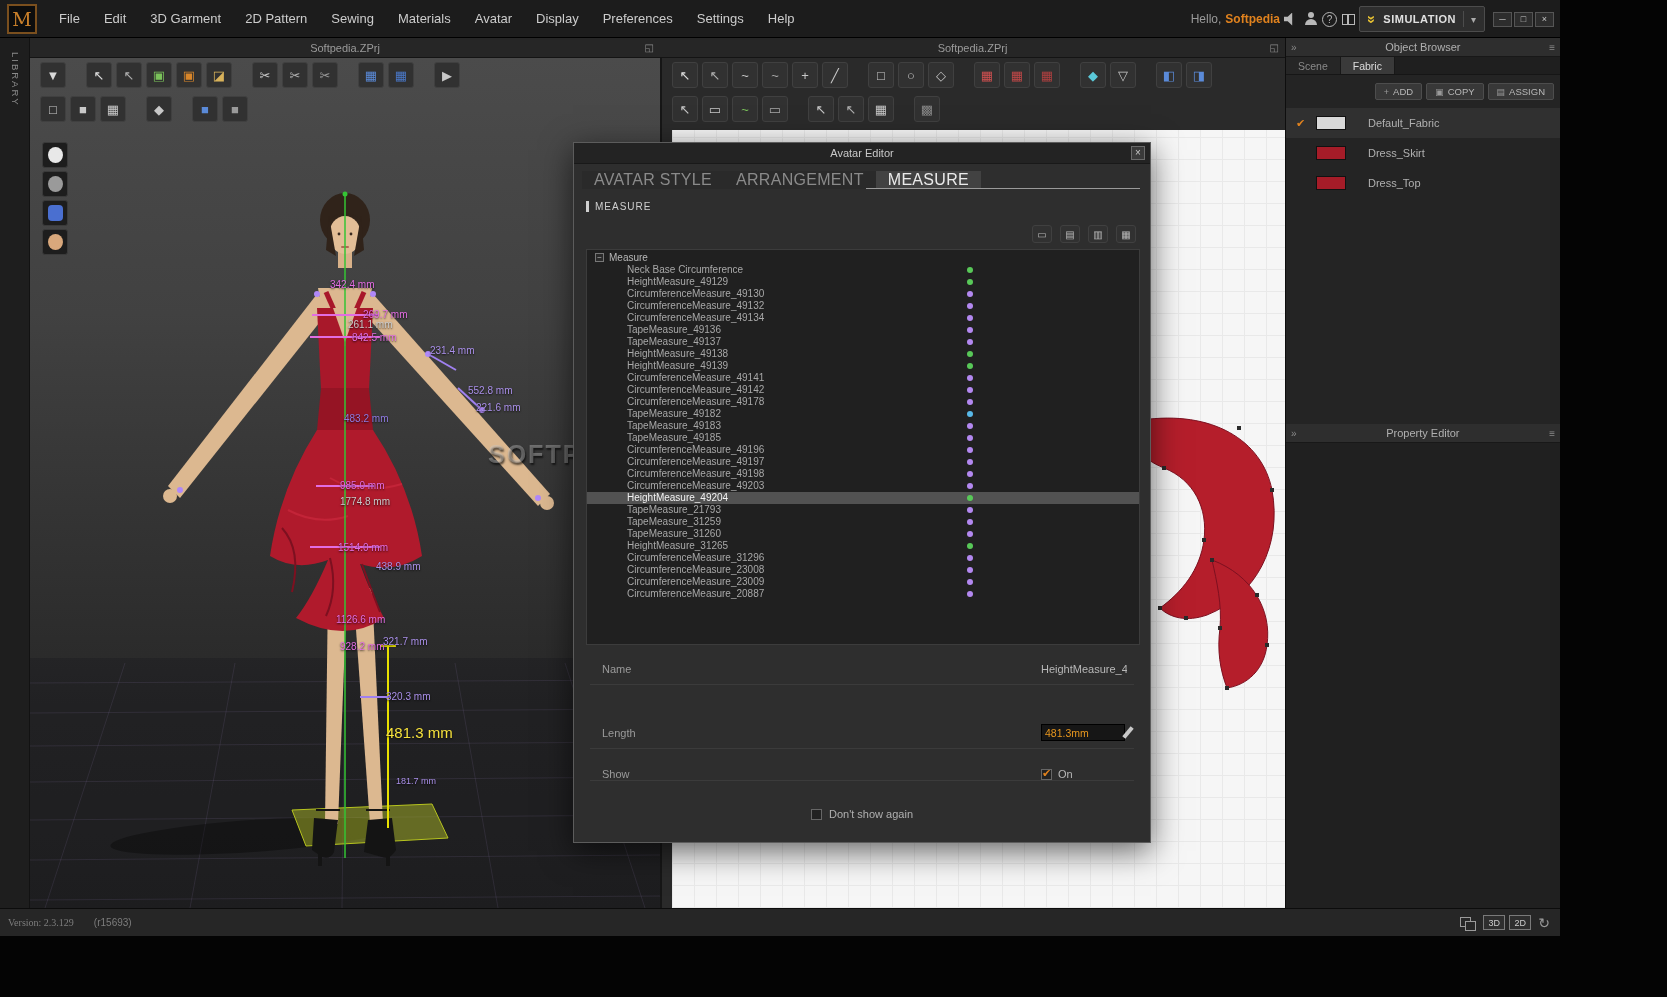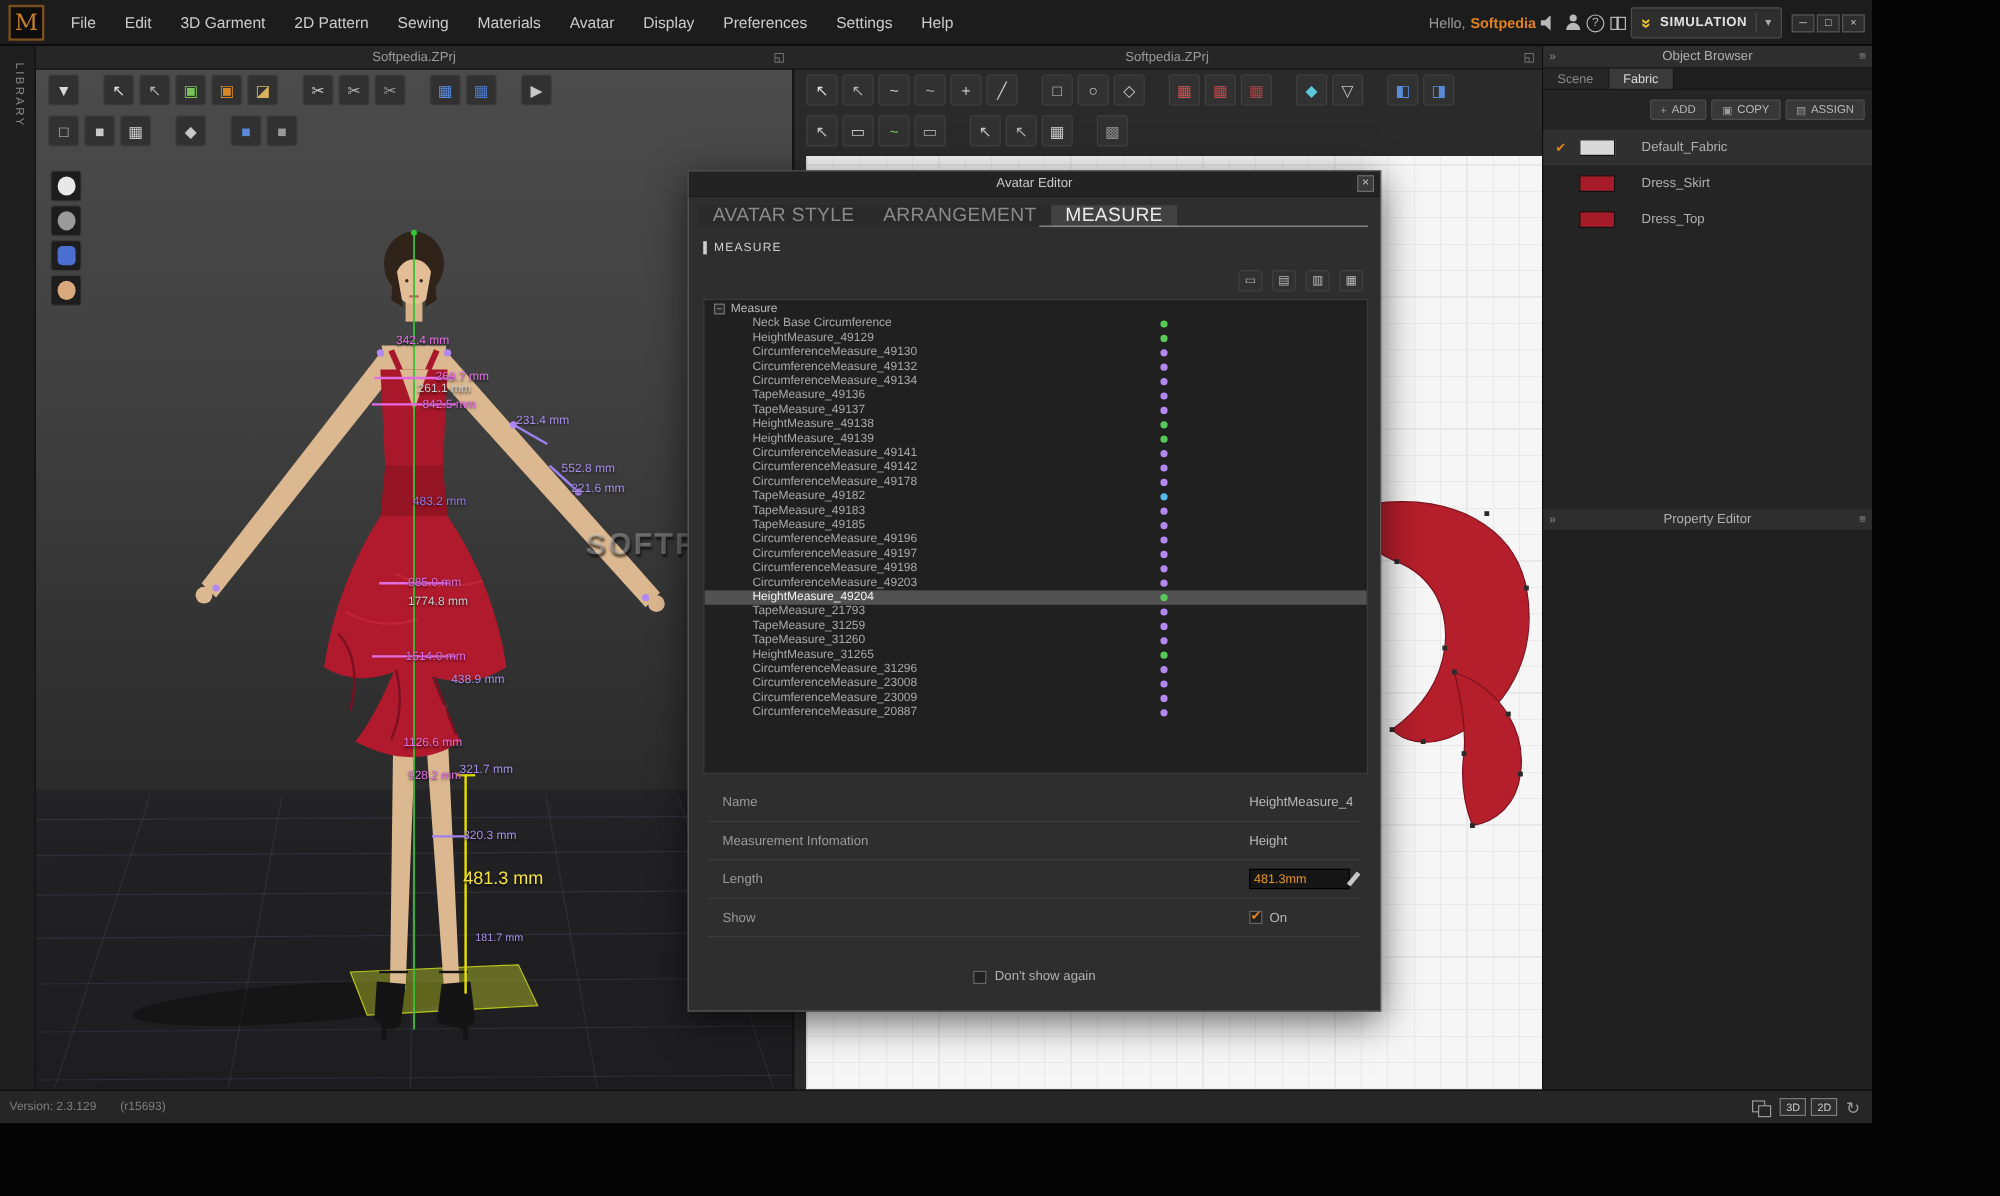--- a/index.html
+++ b/index.html
@@ -112,21 +112,21 @@
   .fabric-row { height:30px; display:flex; align-items:center; padding-left:10px; }
   .fabric-row.selected { background:#303030; }
   .fabric-row .check { width:20px; color:#e0821e; font-size:11px; }
   .fabric-row .swatch { width:30px; height:14px; border:1px solid #111; margin-right:22px; }
   .fabric-row .flabel { color:#b0b0b0; font-size:11px; }
   .prop-editor-header { position:absolute; left:0; right:0; top:386px; }
   .sidebar-lower { position:absolute; left:0; right:0; top:405px; bottom:0; background:#202020; }
 
   
   .statusbar { position:absolute; left:0; top:908px; width:1560px; height:28px; background:#262626; border-top:1px solid #0c0c0c; display:flex; align-items:center; z-index:15; }
-  .version { color:#7d7d7d; font-size:10px; margin-left:8px; }
+  .version { color:#7d7d7d; font-size:10px; margin-left:8px;font-family:Liberation Serif, serif; }
   .revision { color:#7d7d7d; font-size:10px; margin-left:20px; }
   .sb-right { position:absolute; right:10px; display:flex; align-items:center; gap:7px; }
   .pages-ico { width:16px; height:12px; position:relative; }
   .pages-ico:before { content:""; position:absolute; left:0; top:0; width:9px; height:8px; border:1px solid #9a9a9a; }
   .pages-ico:after { content:""; position:absolute; left:5px; top:4px; width:9px; height:8px; border:1px solid #9a9a9a; background:#262626; }
   .sb-btn { width:22px; height:15px; border:1px solid #7a7a7a; color:#cccccc; font-size:9px; display:flex; align-items:center; justify-content:center; background:#2e2e2e; }
   .refresh { color:#9a9a9a; font-size:14px; }
 </style>
 </head>
 <body>
@@ -730,30 +730,26 @@
             <span class="mlabel">CircumferenceMeasure_20887</span>
             <span class="dot" style="background: rgb(179, 136, 240);"></span>
           </div>
         </div>
     </div>
 
     <div class="prop-row" style="top:510px;">
       <span class="prop-label">Name</span>
       <span class="prop-val val-clip">HeightMeasure_49204</span>
     </div>
-    <div class="prop-row" style="top:542px;">
-      <span class="prop-label">Measurement Infomation</span>
-      <span class="prop-val">Height</span>
-    </div>
     <div class="prop-row" style="top:574px;">
       <span class="prop-label">Length</span>
       <input class="len-input" value="481.3mm" style="">
       <span class="pencil"></span>
     </div>
-    <div class="prop-row" style="top:606px;">
+    <div class="prop-row" style="top:606px;align-items:flex-end;">
       <span class="prop-label">Show</span>
       <span class="show-on">
         <span class="checkbox checked"></span>
         <span>On</span>
       </span>
     </div>
 
     <div class="dont-show">
       <span class="checkbox"></span>
       <span>Don't show again</span>

